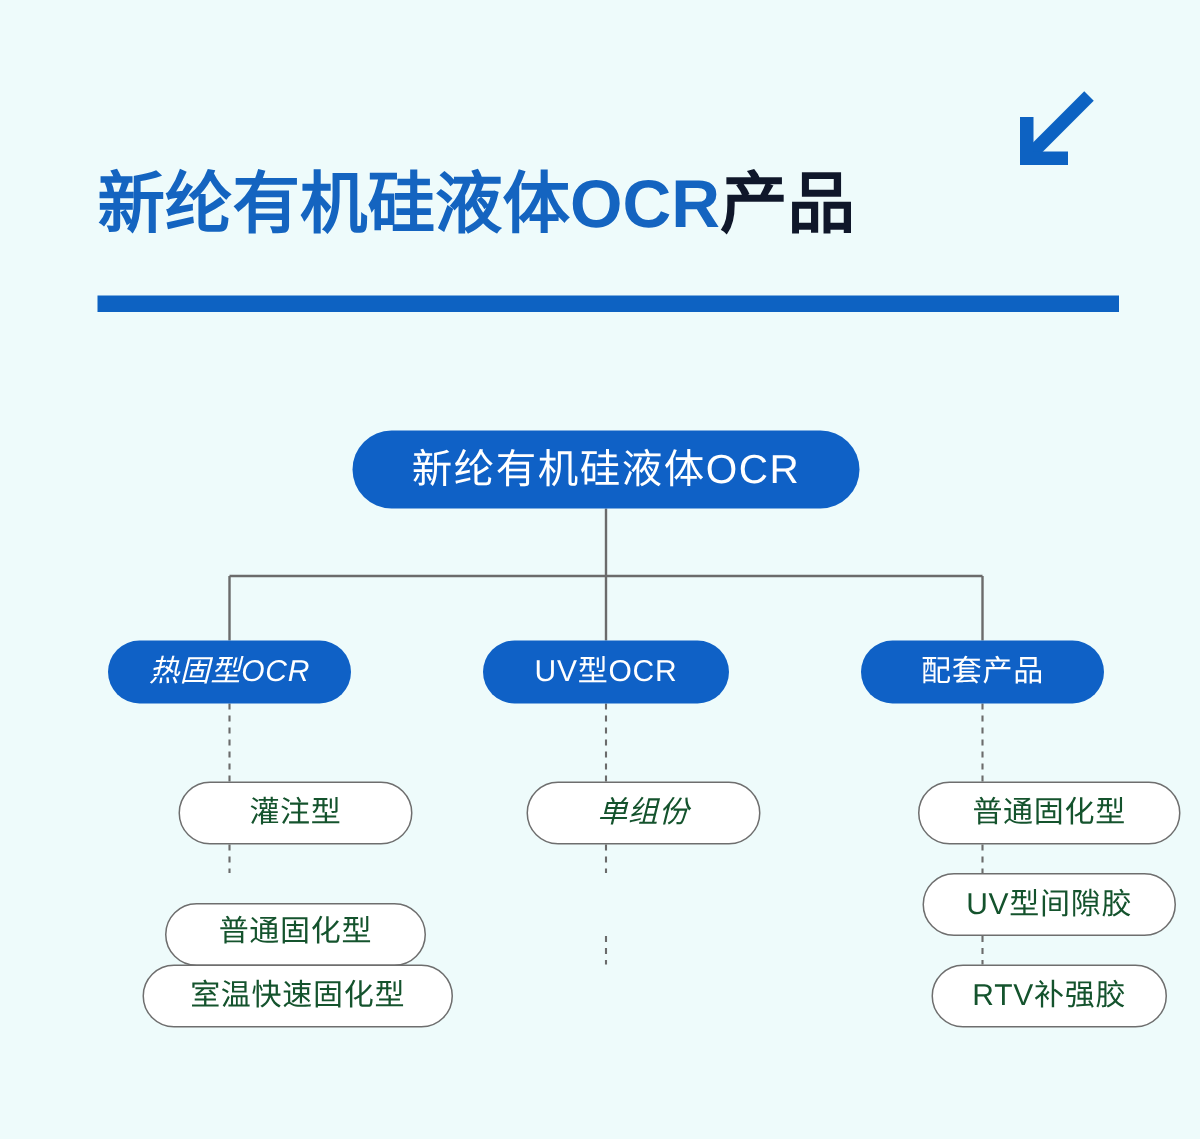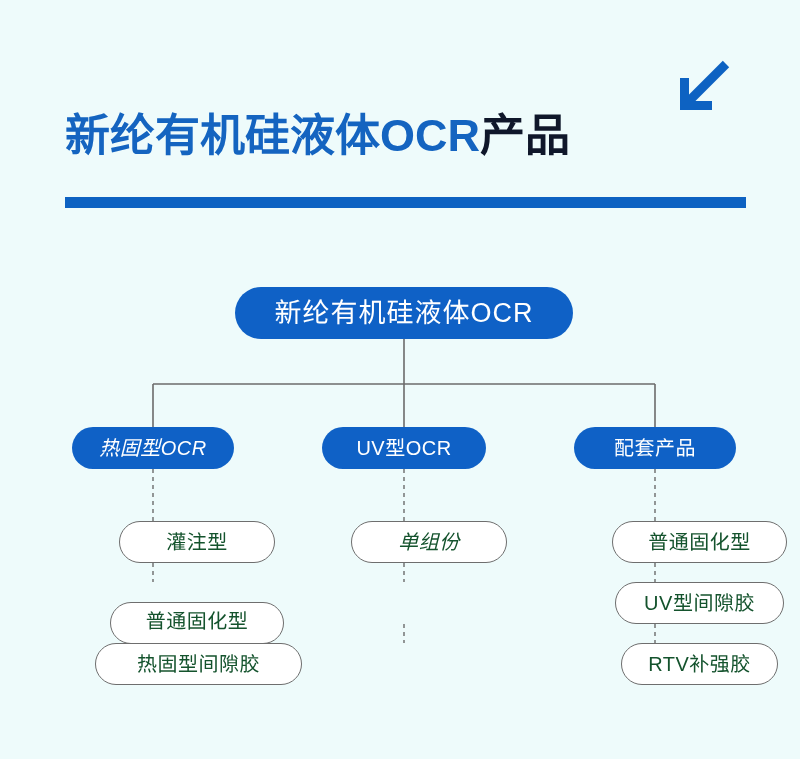--- a/index.html
+++ b/index.html
@@ -181,21 +181,21 @@
   </svg>
 
   <div class="node" id="node-root">新纶有机硅液体OCR</div>
 
   <div class="node node-l2" id="node-l2-0">热固型OCR</div>
   <div class="node node-l2" id="node-l2-1">UV型OCR</div>
   <div class="node node-l2" id="node-l2-2">配套产品</div>
 
   <div class="node node-leaf" id="leaf-0-0">灌注型</div>
   <div class="node node-leaf" id="leaf-0-1">普通固化型</div>
-  <div class="node node-leaf" id="leaf-0-2">热固型间隙胶</div>
+  <div class="node node-leaf" id="leaf-0-2">室温快速固化型</div>
 
   <div class="node node-leaf" id="leaf-1-0">单组份</div>
 
   <div class="node node-leaf" id="leaf-2-0">普通固化型</div>
   <div class="node node-leaf" id="leaf-2-1">UV型间隙胶</div>
   <div class="node node-leaf" id="leaf-2-2">RTV补强胶</div>
 
 </div>
 
 </body></html>

